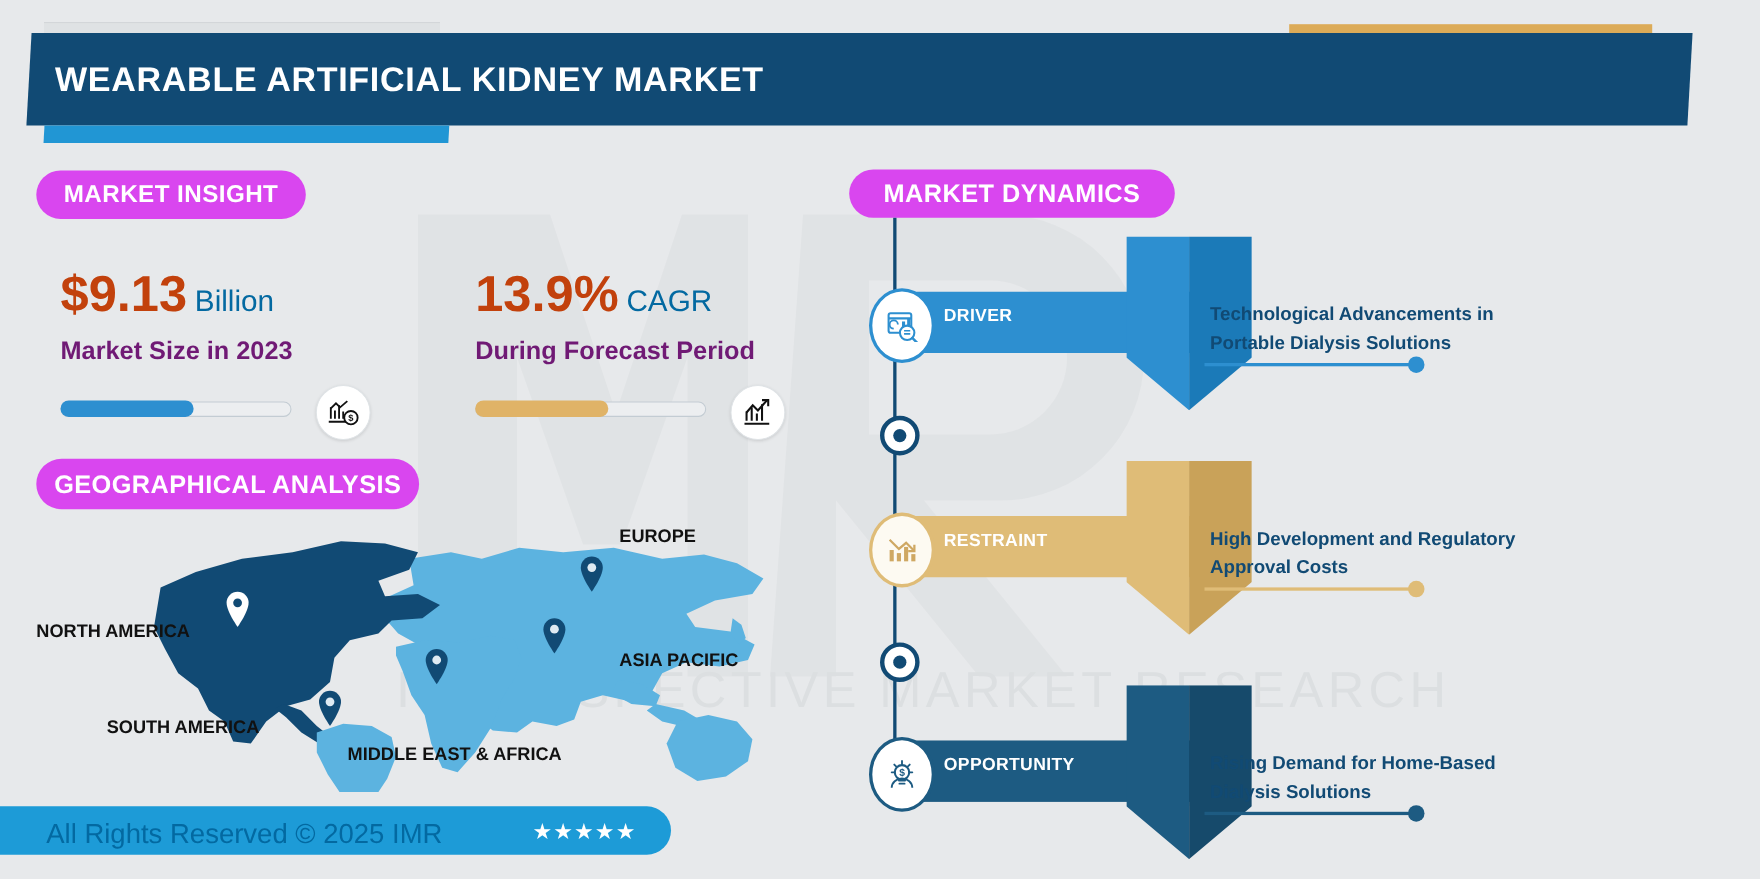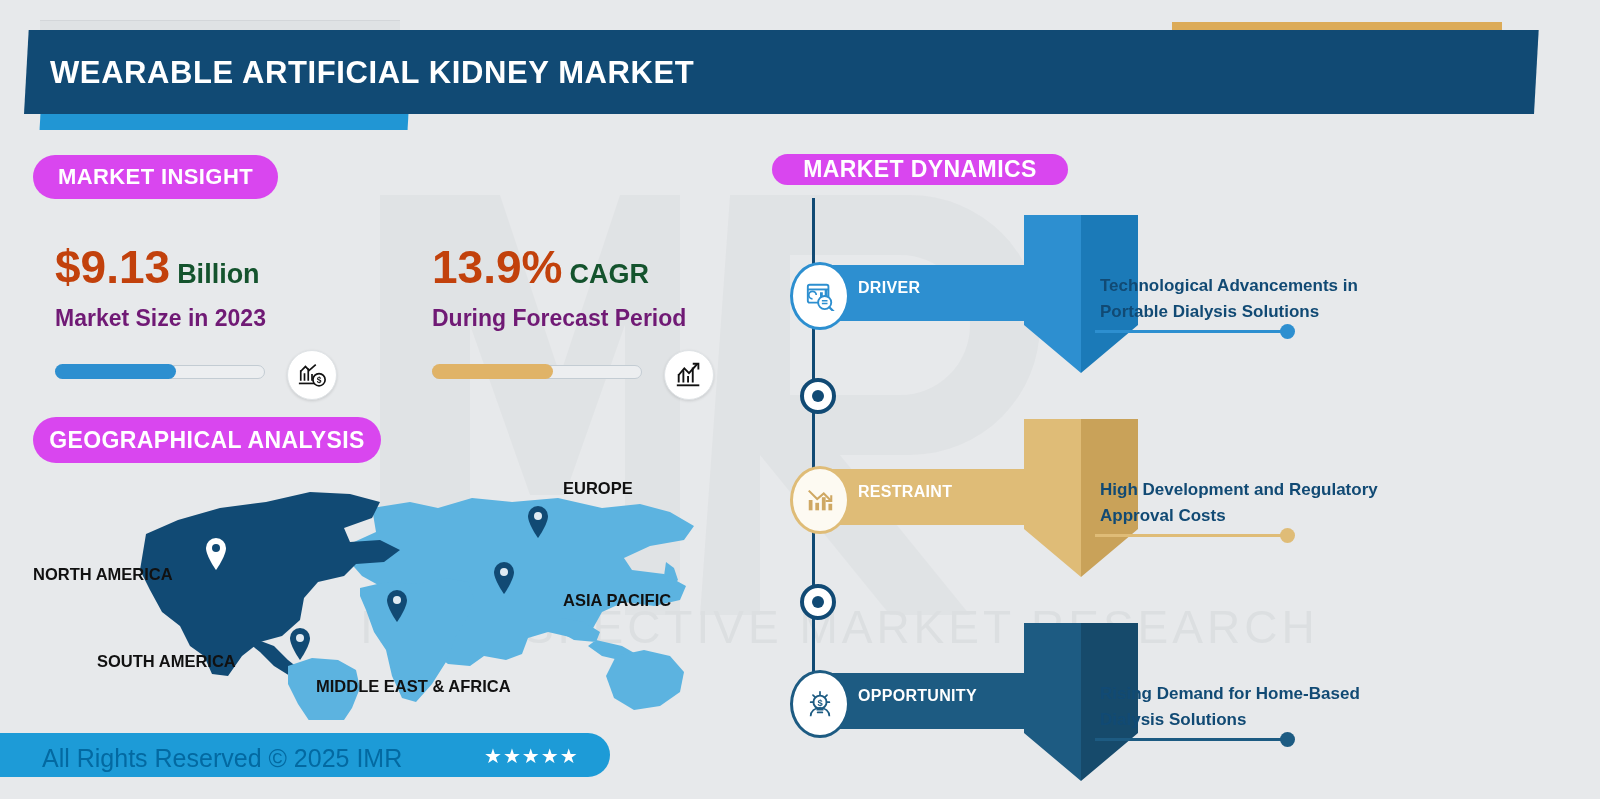--- a/index.html
+++ b/index.html
@@ -50,29 +50,29 @@
   }
 
   
   .pill{
     position:absolute;background:#d946ef;color:#fff;
     border-radius:26px;display:flex;align-items:center;justify-content:center;
     font-weight:bold;letter-spacing:.4px;
   }
   #pill-insight{left:33px;top:155px;width:245px;height:44px;font-size:22px;}
   #pill-geo{left:33px;top:417px;width:348px;height:46px;font-size:23px;}
-  #pill-dynamics{left:772px;top:154px;width:296px;height:31px;font-size:23px;}
+  #pill-dynamics{left:772px;top:154px;width:296px;height:44px;font-size:23px;}
 
   
   .stat{position:absolute;}
   #stat-0{left:55px;top:240px;}
   #stat-1{left:432px;top:240px;}
   .stat-line{white-space:nowrap;}
   .stat-value{font-size:46px;font-weight:bold;color:#c2410c;}
-  .stat-unit{font-size:27px;font-weight:bold;color:#14532d;margin-left:7px;}
+  .stat-unit{font-size:27px;font-weight:normal;color:#0369a1;margin-left:7px;}
   .stat-label{font-size:23px;color:#701a75;margin-top:11px;font-weight:bold;}
   .bar-wrap{position:relative;margin-top:22px;width:240px;height:34px;}
   .bar-track{
     position:absolute;left:0;top:11px;width:208px;height:12px;
     border:1px solid #c3ccd3;border-radius:7px;background:#eceef0;
   }
   .bar-fill{position:absolute;left:0;top:10px;height:15px;border-radius:8px;}
   .bar-badge{
     position:absolute;right:-42px;top:-4px;width:48px;height:48px;border-radius:50%;
     background:#fff;border:1px solid #dfe3e6;

